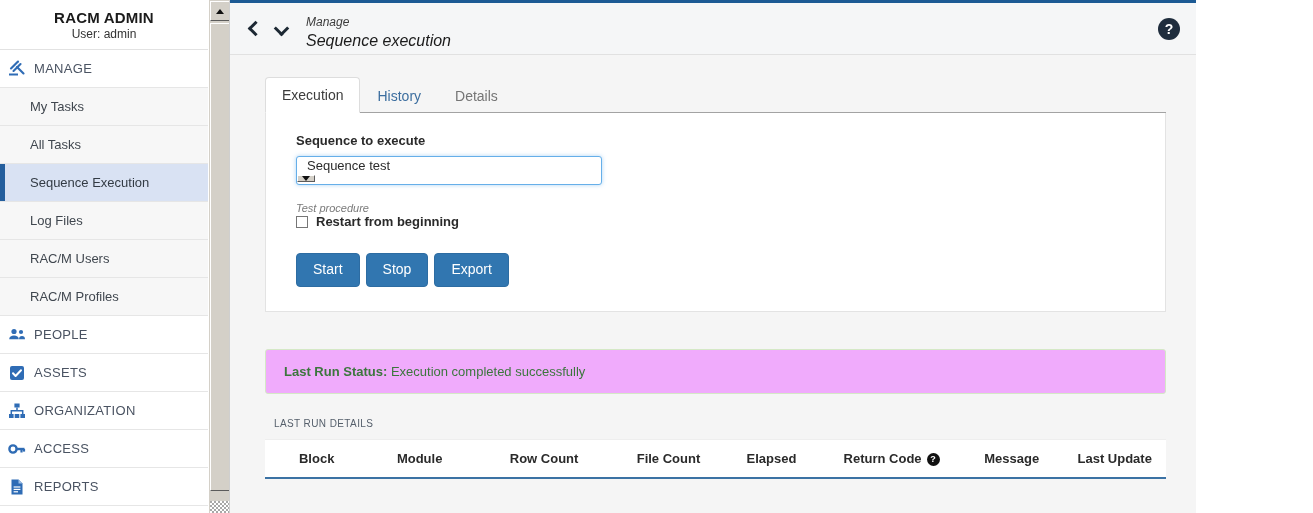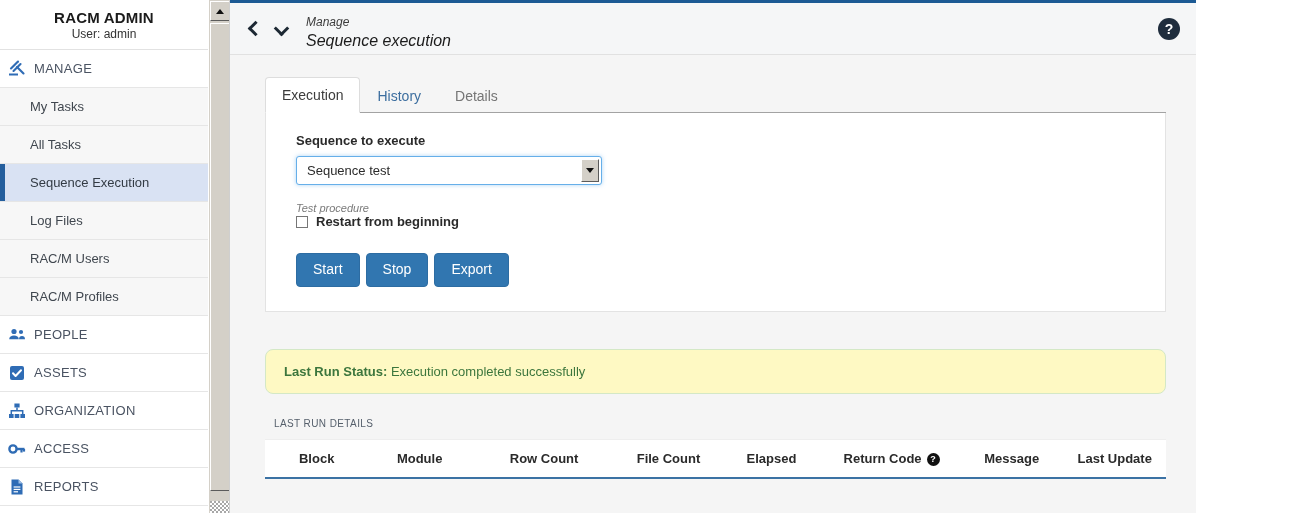--- a/index.html
+++ b/index.html
@@ -289,20 +289,21 @@
     width: 306px;
     height: 29px;
     border: 1px solid #66afe9;
     border-radius: 3px;
     background: #ffffff;
     box-shadow: 0 0 4px rgba(102,175,233,.55);
     display: flex;
     align-items: stretch;
     position: relative;
     cursor: pointer;
+    flex-direction: column;
   }
   .select-value {
     flex: 1 1 auto;
     display: flex;
     align-items: center;
     padding-left: 10px;
     font-size: 13px;
     color: #2b2b2b;
   }
   .select-btn {
@@ -361,23 +362,23 @@
     border-radius: 4px;
     font-size: 14px;
     padding: 7px 16px 8px 16px;
     cursor: pointer;
     line-height: 17px;
     font-family: "Liberation Sans", sans-serif;
   }
 
   .status-bar {
     margin-top: 37px;
-    background: #fef9c3;
+    background: #f0abfc;
     border: 1px solid #d4e8c6;
-    border-radius: 8px;
+    border-radius: 3px;
     padding: 14px 18px;
     font-size: 13px;
     color: #3c763d;
   }
   .status-bar b { font-weight: bold; }
 
   .section-title {
     margin-top: 24px;
     font-size: 10px;
     color: #555f6b;

